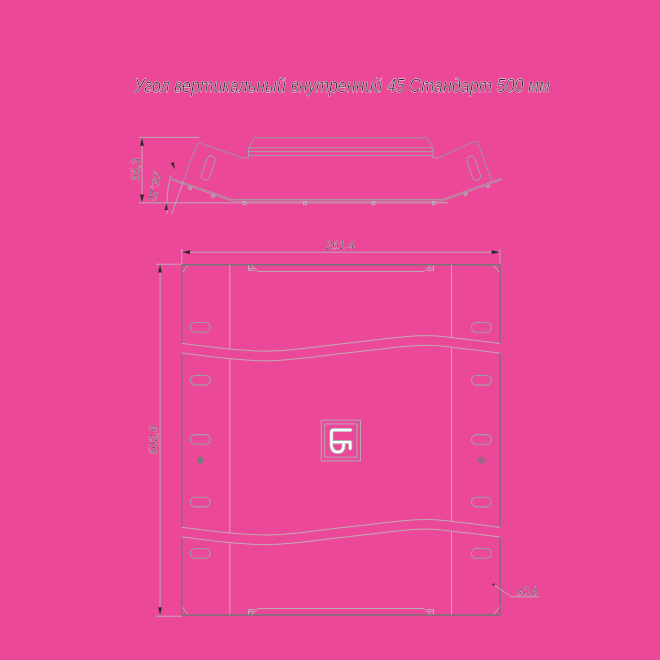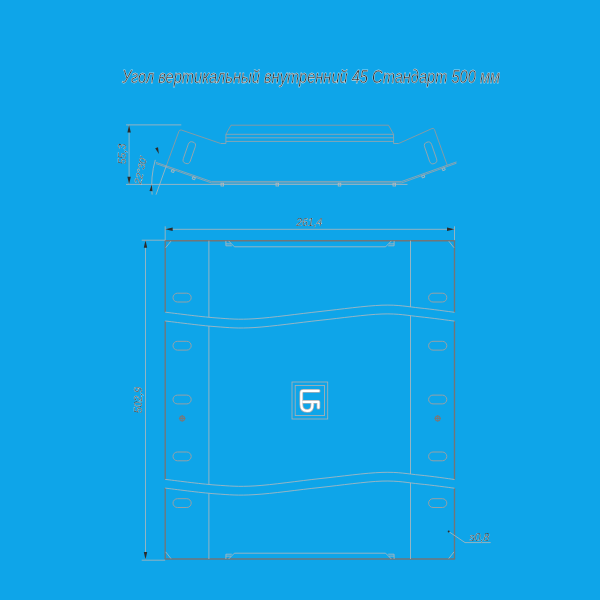--- a/index.html
+++ b/index.html
@@ -1,16 +1,16 @@
 <!DOCTYPE html>
 <html><head>
 <meta charset="utf-8">
 <style>
 html,body{margin:0;padding:0;background:#ffffff;}
-.page{width:600px;height:600px;position:relative;background:#0ea5e9;font-family:"Liberation Sans",sans-serif;}
+.page{width:600px;height:600px;position:relative;background:#ec4899;font-family:"Liberation Sans",sans-serif;}
 svg text{font-family:"Liberation Sans",sans-serif;font-style:italic;}
 .hv{stroke:#737577;stroke-width:1.35;}
 .md{stroke:#97999b;stroke-width:0.85;}
 .md2{stroke:#a3a5a7;stroke-width:0.8;}
 .lt{stroke:#b6b9bb;stroke-width:0.8;fill:none;}
 .slotg{stroke:#9da0a2;stroke-width:0.95;}
 .hole{stroke:#77797b;stroke-width:1.1;}
 .logo{stroke:#aeb0b2;stroke-width:0.85;}
 .dim{stroke:#b4b7b9;stroke-width:0.8;fill:none;}
 .dt{fill:#333333;font-size:10.5px;stroke:#ffffff;stroke-width:0.2;}

